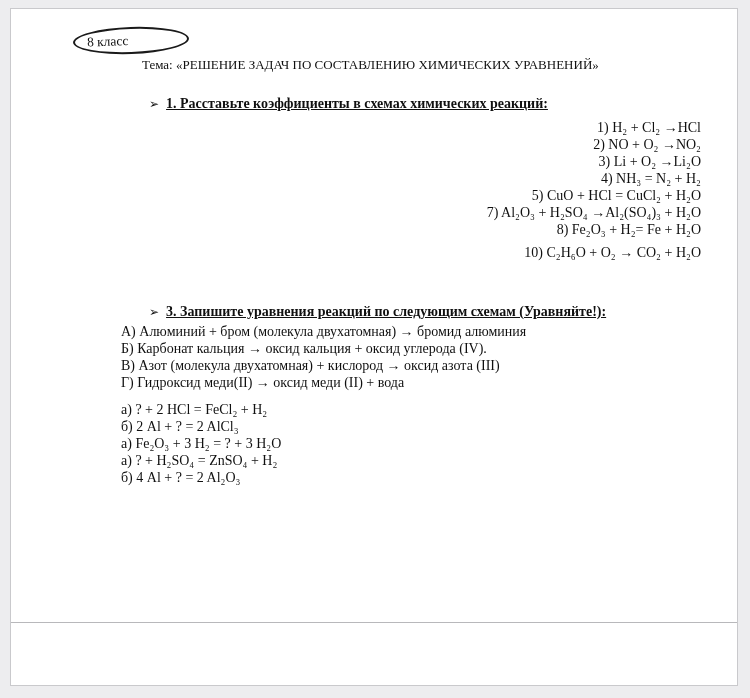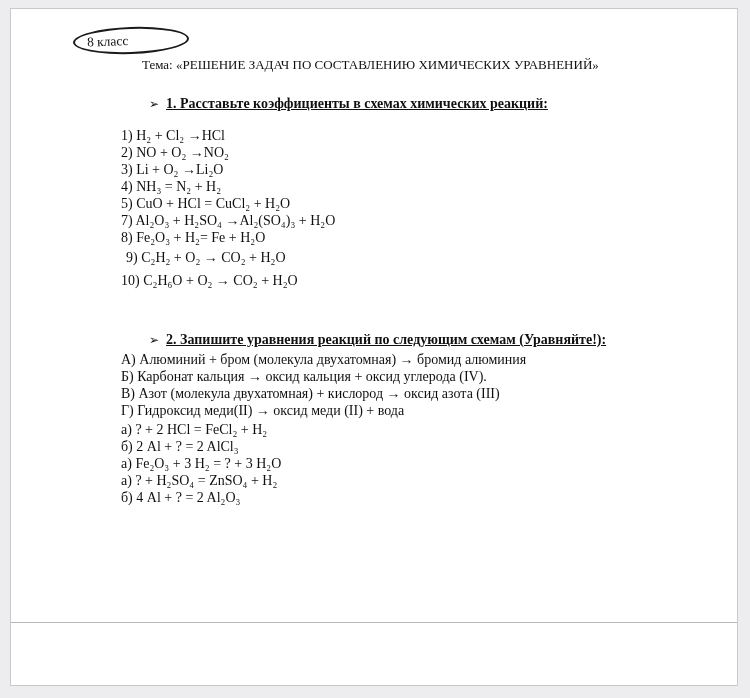--- a/index.html
+++ b/index.html
@@ -70,29 +70,29 @@
     font-family: "DejaVu Sans", sans-serif;
     font-weight: normal;
     font-size: 12px;
     margin-right: 7px;
     text-decoration: none;
     display: inline-block;
   }
   .section-heading .heading-text {
     text-decoration: underline;
   }
-  .eq-list { margin-top: 14px; }
+  .eq-list { margin-top: 6px; text-align: right; }
   .eq-list .eq { white-space: nowrap; }
   .eq.indent9  { margin-top: 3px; padding-left: 5px; }
   .eq.indent10 { margin-top: 6px; }
   .heading-2 { margin-top: 42px; }
   .scheme-list { margin-top: 2px; }
   .scheme-list .eq { white-space: nowrap; }
   .heading-3 { margin-top: 12px; }
-  .restore-list { margin-top: 2px; }
+  .restore-list { margin-top: 10px; }
   .footer-rule {
     position: absolute;
     left: 0;
     right: 0;
     top: 613px;
     border-top: 1px solid #b8b8bb;
   }
 </style>
 </head>
 <body>
@@ -113,26 +113,25 @@
       </div>
 
       <div class="eq-list">
         <div class="eq">1) H₂ + Cl₂ →HCl</div>
         <div class="eq">2) NO + O₂ →NO₂</div>
         <div class="eq">3) Li + O₂ →Li₂O</div>
         <div class="eq">4) NH₃ = N₂ + H₂</div>
         <div class="eq">5) CuO + HCl = CuCl₂ + H₂O</div>
         <div class="eq">7) Al₂O₃ + H₂SO₄ →Al₂(SO₄)₃ + H₂O</div>
         <div class="eq">8) Fe₂O₃ +  H₂= Fe + H₂O</div>
-        <div class="eq indent9">9) C₂H₂ + O₂ → CO₂ + H₂O</div>
         <div class="eq indent10">10) C₂H₆O + O₂ → CO₂ + H₂O</div>
       </div>
 
       <div class="section-heading heading-2">
-        <span class="bullet">➢</span><span class="heading-text">2. Запишите уравнения реакций по следующим схемам (Уравняйте!):</span>
+        <span class="bullet">➢</span><span class="heading-text">3. Запишите уравнения реакций по следующим схемам (Уравняйте!):</span>
       </div>
 
       <div class="scheme-list">
         <div class="eq">А) Алюминий + бром (молекула двухатомная) → бромид алюминия</div>
         <div class="eq">Б) Карбонат кальция → оксид кальция + оксид углерода (IV).</div>
         <div class="eq">В) Азот (молекула двухатомная) + кислород → оксид азота (III)</div>
         <div class="eq">Г) Гидроксид меди(II) → оксид меди (II) + вода</div>
       </div>
 
 

